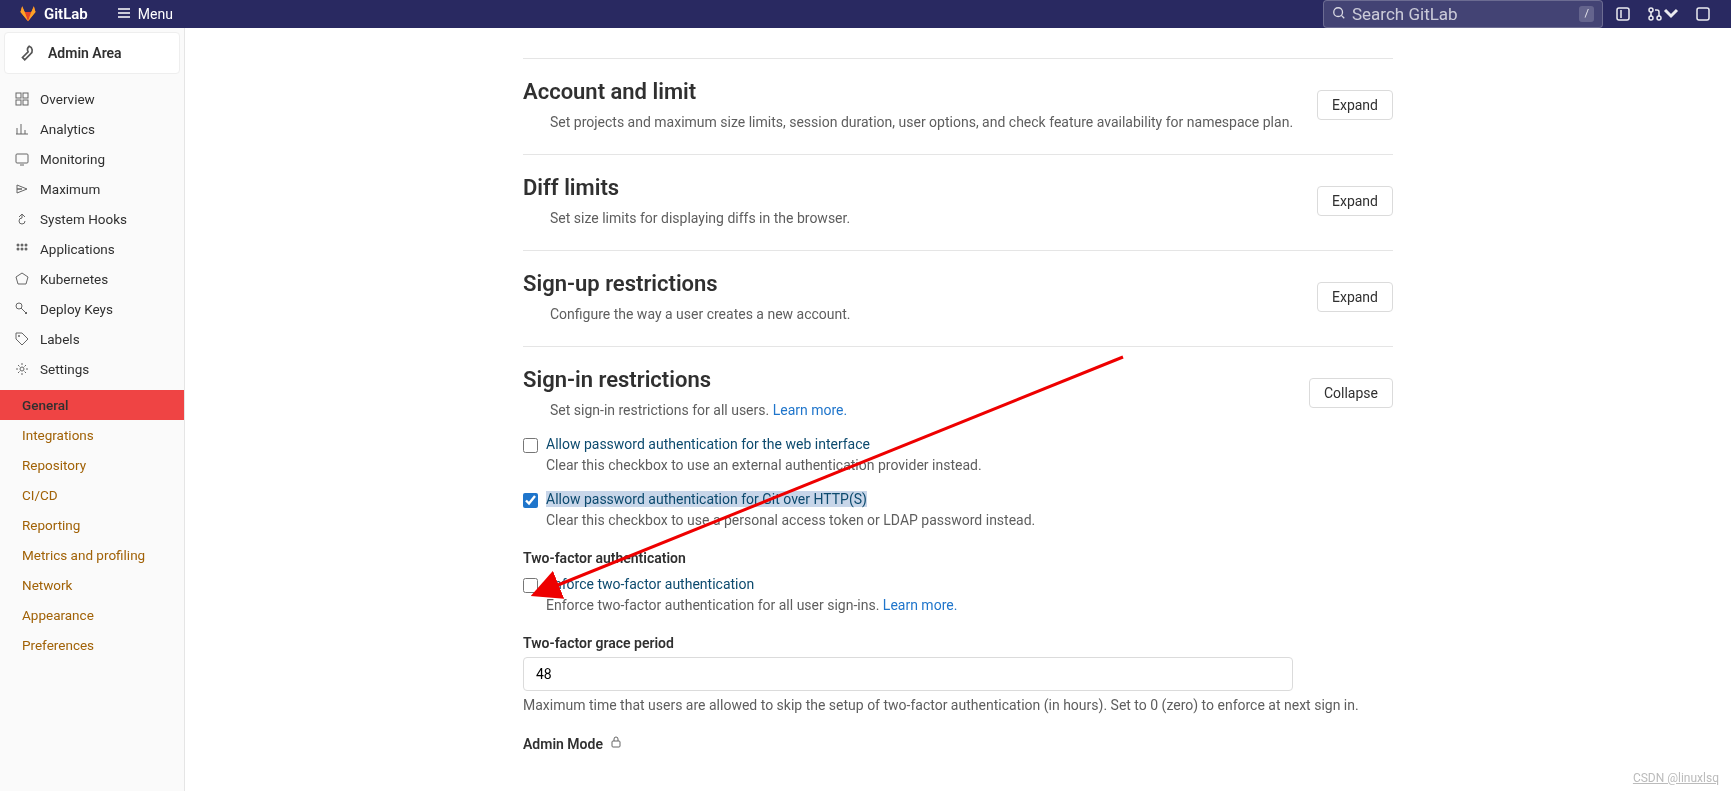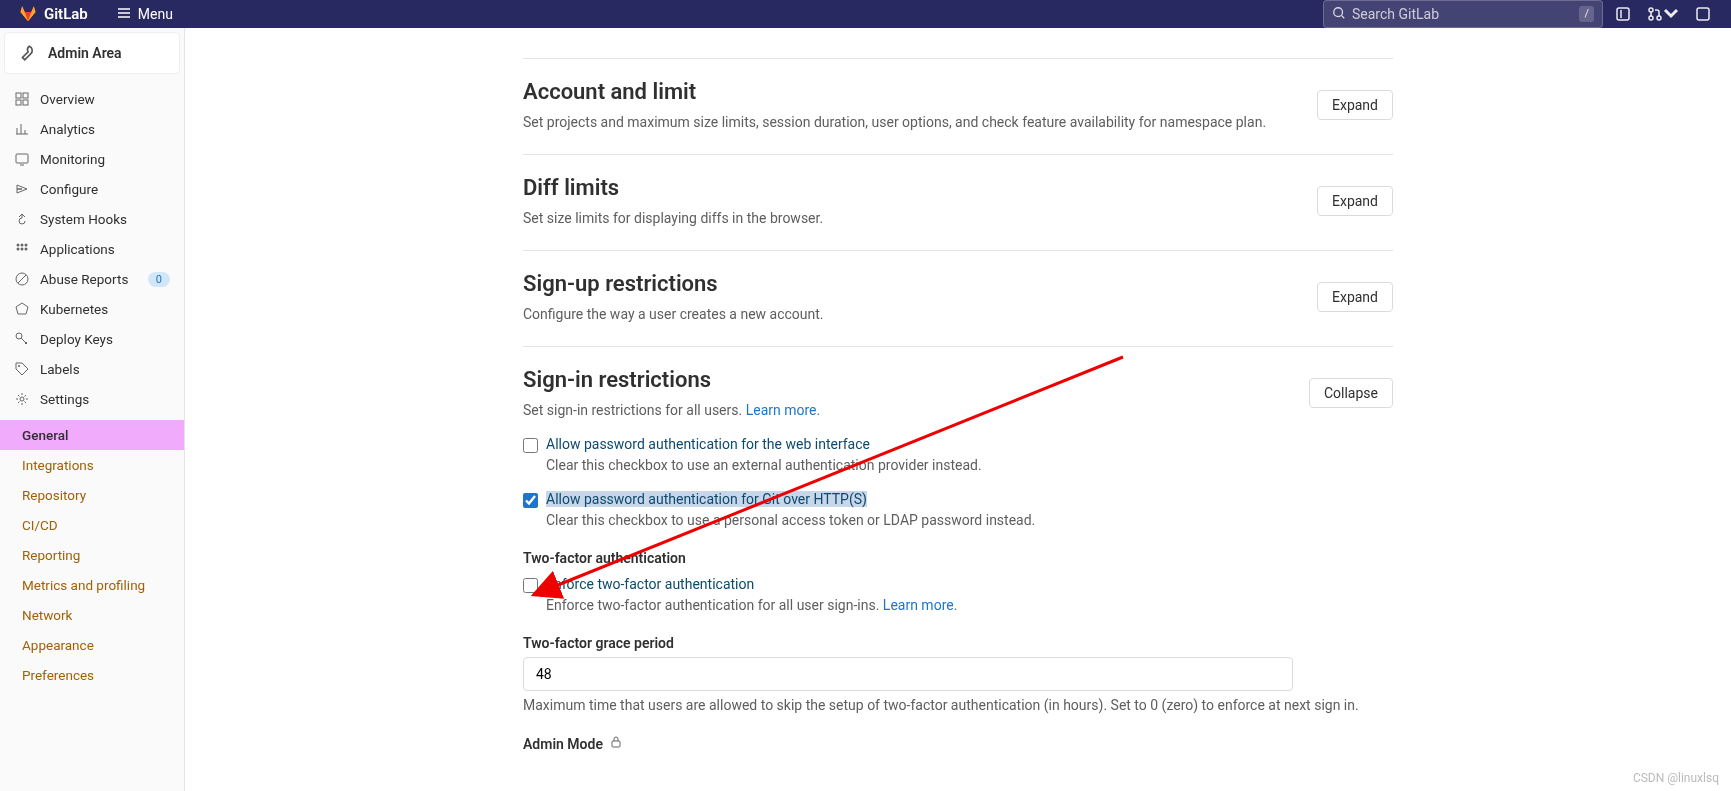--- a/index.html
+++ b/index.html
@@ -4,64 +4,64 @@
 <style>
   * { margin: 0; padding: 0; box-sizing: border-box; font-family: -apple-system, BlinkMacSystemFont, "Segoe UI", Roboto, sans-serif; }
   body { background: #fff; color: #303030; width: 1731px; }
 
   .topbar { height: 28px; background: #292961; display: flex; align-items: center; padding: 0 8px; color: #fff; }
   .logo-wrap { display: flex; align-items: center; gap: 6px; padding: 0 10px; }
   .brand { font-size: 15px; font-weight: 600; }
   .menu-btn { display: flex; align-items: center; gap: 6px; padding: 6px 10px; margin-left: 8px; cursor: pointer; font-size: 14px; }
   .top-right { margin-left: auto; display: flex; align-items: center; gap: 8px; padding-right: 8px; }
   .search-box { display: flex; align-items: center; background: rgba(255,255,255,0.12); border: 1px solid rgba(255,255,255,0.22); border-radius: 4px; padding: 0 8px; height: 28px; width: 280px; }
-  .search-box input { background: transparent; border: none; outline: none; color: #fff; font-size: 14px; flex: 1; margin-left: 6px; }
+  .search-box input { background: transparent; border: none; outline: none; color: #fff; font-size: 17px; flex: 1; margin-left: 6px; }
   .search-box input::placeholder { color: rgba(255,255,255,0.72); }
   .kbd { background: rgba(255,255,255,0.18); color: rgba(255,255,255,0.85); border-radius: 3px; font-size: 11px; padding: 0 5px; line-height: 16px; }
   .top-icon { color: rgba(255,255,255,0.9); padding: 4px; cursor: pointer; display: flex; align-items: center; }
   .top-icon svg { width: 16px; height: 16px; }
 
   .layout { display: flex; }
   .sidebar { width: 185px; background: #fafafa; border-right: 1px solid #e5e5e5; min-height: 751px; }
   .context { display: flex; align-items: center; gap: 11px; padding: 10px 12px; font-weight: 600; font-size: 14px; background: #fff; border: 1px solid #eee; margin: 4px; border-radius: 4px; }
   .context .wrench { width: 20px; height: 20px; display: flex; align-items: center; justify-content: center; }
   .nav { list-style: none; padding: 6px 0; }
   .nav-item { display: flex; align-items: center; gap: 10px; padding: 7px 14px; font-size: 13.5px; color: #303030; cursor: pointer; }
   .nav-item .ico { width: 16px; height: 16px; display: flex; align-items: center; justify-content: center; color: #666; }
   .nav-item .badge { margin-left: auto; background: #d1e7f7; color: #1f75cb; border-radius: 10px; font-size: 11px; padding: 1px 8px; }
   .subnav { list-style: none; }
   .sub-item { padding: 7px 14px 7px 22px; font-size: 13.5px; color: #a16207; cursor: pointer; }
-  .sub-item.active { background: #f0abfc; color: #303030; font-weight: 500; }
+  .sub-item.active { background: #ef4444; color: #303030; font-weight: 500; }
 
   .main { flex: 1; padding: 0 40px 40px 40px; position: relative; }
   .content { max-width: 870px; margin: 0 auto; padding-top: 30px; }
   .section { border-bottom: 1px solid #e5e5e5; padding: 20px 0 24px 0; position: relative; }
   .section-head { display: flex; align-items: center; justify-content: space-between; }
   .section-title { font-size: 22px; font-weight: 600; color: #303030; }
-  .section-desc { margin-top: 10px; font-size: 14px; color: #5e5e5e; }
+  .section-desc { margin-top: 10px; font-size: 14px; color: #5e5e5e; margin-left: 27px; }
   .section-desc a { color: #1f75cb; text-decoration: none; }
   .expand-btn { background: #fff; border: 1px solid #dbdbdb; border-radius: 4px; padding: 6px 14px; font-size: 14px; color: #303030; cursor: pointer; }
 
   .section-body { margin-top: 18px; }
   .chk-row { margin-bottom: 4px; display: flex; gap: 8px; align-items: flex-start; }
   .chk-row input[type=checkbox] { margin-top: 2px; width: 15px; height: 15px; accent-color: #1f75cb; }
   .chk-label { font-size: 14px; color: #0c4a6e; }
   .chk-help { font-size: 14px; color: #5e5e5e; margin-left: 23px; margin-bottom: 18px; }
   .chk-help a { color: #1f75cb; text-decoration: none; }
   .sub-h { font-size: 14px; font-weight: 600; margin: 22px 0 10px 0; }
   .field-label { font-size: 14px; font-weight: 600; margin: 22px 0 6px 0; }
   .text-input { width: 100%; max-width: 770px; padding: 8px 12px; border: 1px solid #dbdbdb; border-radius: 4px; font-size: 14px; }
   .field-help { margin-top: 6px; font-size: 14px; color: #5e5e5e; }
   .highlight { background: #c8d6e9; }
   .admin-h { font-size: 14px; font-weight: 600; margin-top: 22px; display: flex; align-items: center; gap: 6px; }
   .admin-h svg { width: 14px; height: 14px; }
 
   .arrow-svg { position: absolute; pointer-events: none; }
 
-  .watermark { position: fixed; right: 12px; bottom: 6px; font-size: 12px; color: #bbb; }
+  .watermark { position: fixed; right: 12px; bottom: 6px; font-size: 12px; color: #bbb; text-decoration: underline; }
 </style>
 </head>
 <body>
 
 <div class="topbar">
   <div class="logo-wrap">
     <span>
       <svg width="20" height="20" viewBox="0 0 24 24">
           <path fill="#fc6d26" d="M12 23L3 12l2-7 3 7h8l3-7 2 7z"></path>
           <path fill="#e24329" d="M12 23L8 12h8z"></path>
@@ -152,21 +152,21 @@
             </svg>
           </span>
           <span>Monitoring</span>
         </li>
       <li class="nav-item">
           <span class="ico">
             <svg width="14" height="14" viewBox="0 0 14 14">
               <path stroke="currentColor" fill="none" d="M2 3l10 4-10 4V7l5 0-5 0z"></path>
             </svg>
           </span>
-          <span>Configure</span>
+          <span>Maximum</span>
         </li>
       <li class="nav-item">
           <span class="ico">
             <svg width="14" height="14" viewBox="0 0 14 14">
               <path stroke="currentColor" fill="none" d="M7 2v4a3 3 0 1 0 3 3M4 5l3-3 3 3"></path>
             </svg>
           </span>
           <span>System Hooks</span>
         </li>
       <li class="nav-item">
@@ -174,30 +174,20 @@
             <svg width="14" height="14" viewBox="0 0 14 14">
               <circle cx="3" cy="3" r="1.5" fill="currentColor"></circle>
               <circle cx="7" cy="3" r="1.5" fill="currentColor"></circle>
               <circle cx="11" cy="3" r="1.5" fill="currentColor"></circle>
               <circle cx="3" cy="7" r="1.5" fill="currentColor"></circle>
               <circle cx="7" cy="7" r="1.5" fill="currentColor"></circle>
               <circle cx="11" cy="7" r="1.5" fill="currentColor"></circle>
             </svg>
           </span>
           <span>Applications</span>
-        </li>
-      <li class="nav-item">
-          <span class="ico">
-            <svg width="14" height="14" viewBox="0 0 14 14">
-              <circle cx="7" cy="7" r="6" stroke="currentColor" fill="none"></circle>
-              <path stroke="currentColor" d="M3 11l8-8"></path>
-            </svg>
-          </span>
-          <span>Abuse Reports</span>
-          <span class="badge">0</span>
         </li>
       <li class="nav-item">
           <span class="ico">
             <svg width="14" height="14" viewBox="0 0 14 14">
               <polygon points="7,1 13,5 11,12 3,12 1,5" stroke="currentColor" fill="none"></polygon>
             </svg>
           </span>
           <span>Kubernetes</span>
         </li>
       <li class="nav-item">

